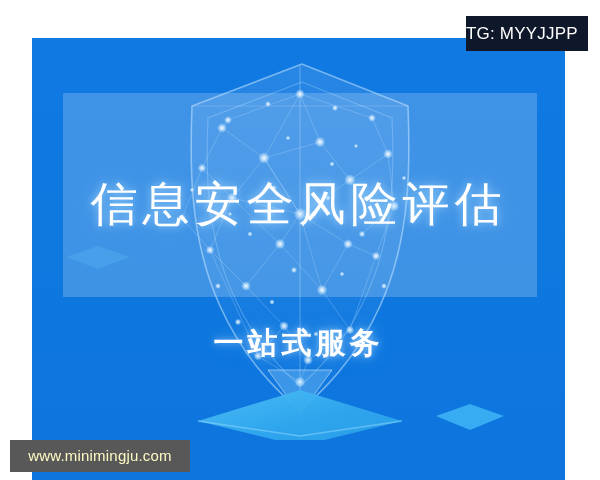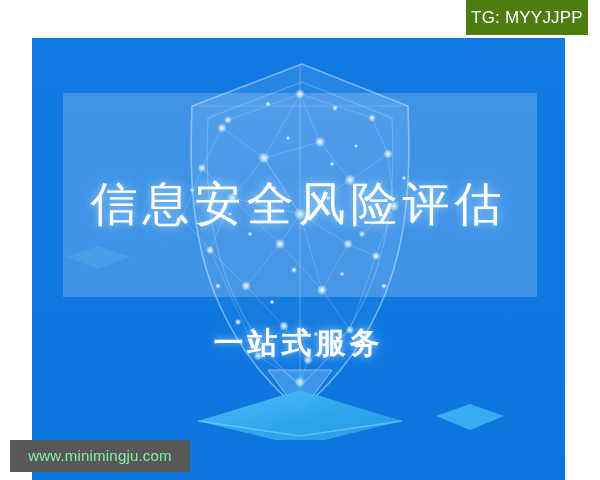--- a/index.html
+++ b/index.html
@@ -92,39 +92,39 @@
     font-weight: 700;
     font-family: "DejaVu Sans", "Liberation Sans", sans-serif;
     text-shadow: 0 0 7px rgba(175,220,255,0.7), 0 0 18px rgba(140,205,255,0.4);
     white-space: nowrap;
   }
 
   
   #tg-badge {
     position: absolute;
     left: 466px;
-    top: 0px;
+    top: 16px;
     width: 122px;
     height: 35px;
-    background: #4d7c0f;
+    background: #0f172a;
     color: #ffffff;
     font-size: 17px;
     line-height: 35px;
-    text-align: center;
+    text-align: left;
     font-family: "Liberation Sans", sans-serif;
     letter-spacing: 0.2px;
   }
   #watermark {
     position: absolute;
     left: 10px;
     top: 440px;
     width: 180px;
     height: 32px;
     background: #585858;
-    color: #86efac;
+    color: #fef9c3;
     font-size: 15px;
     line-height: 32px;
     text-align: center;
     font-family: "Liberation Sans", sans-serif;
     letter-spacing: 0.2px;
   }
 </style>
 </head>
 <body>
 

